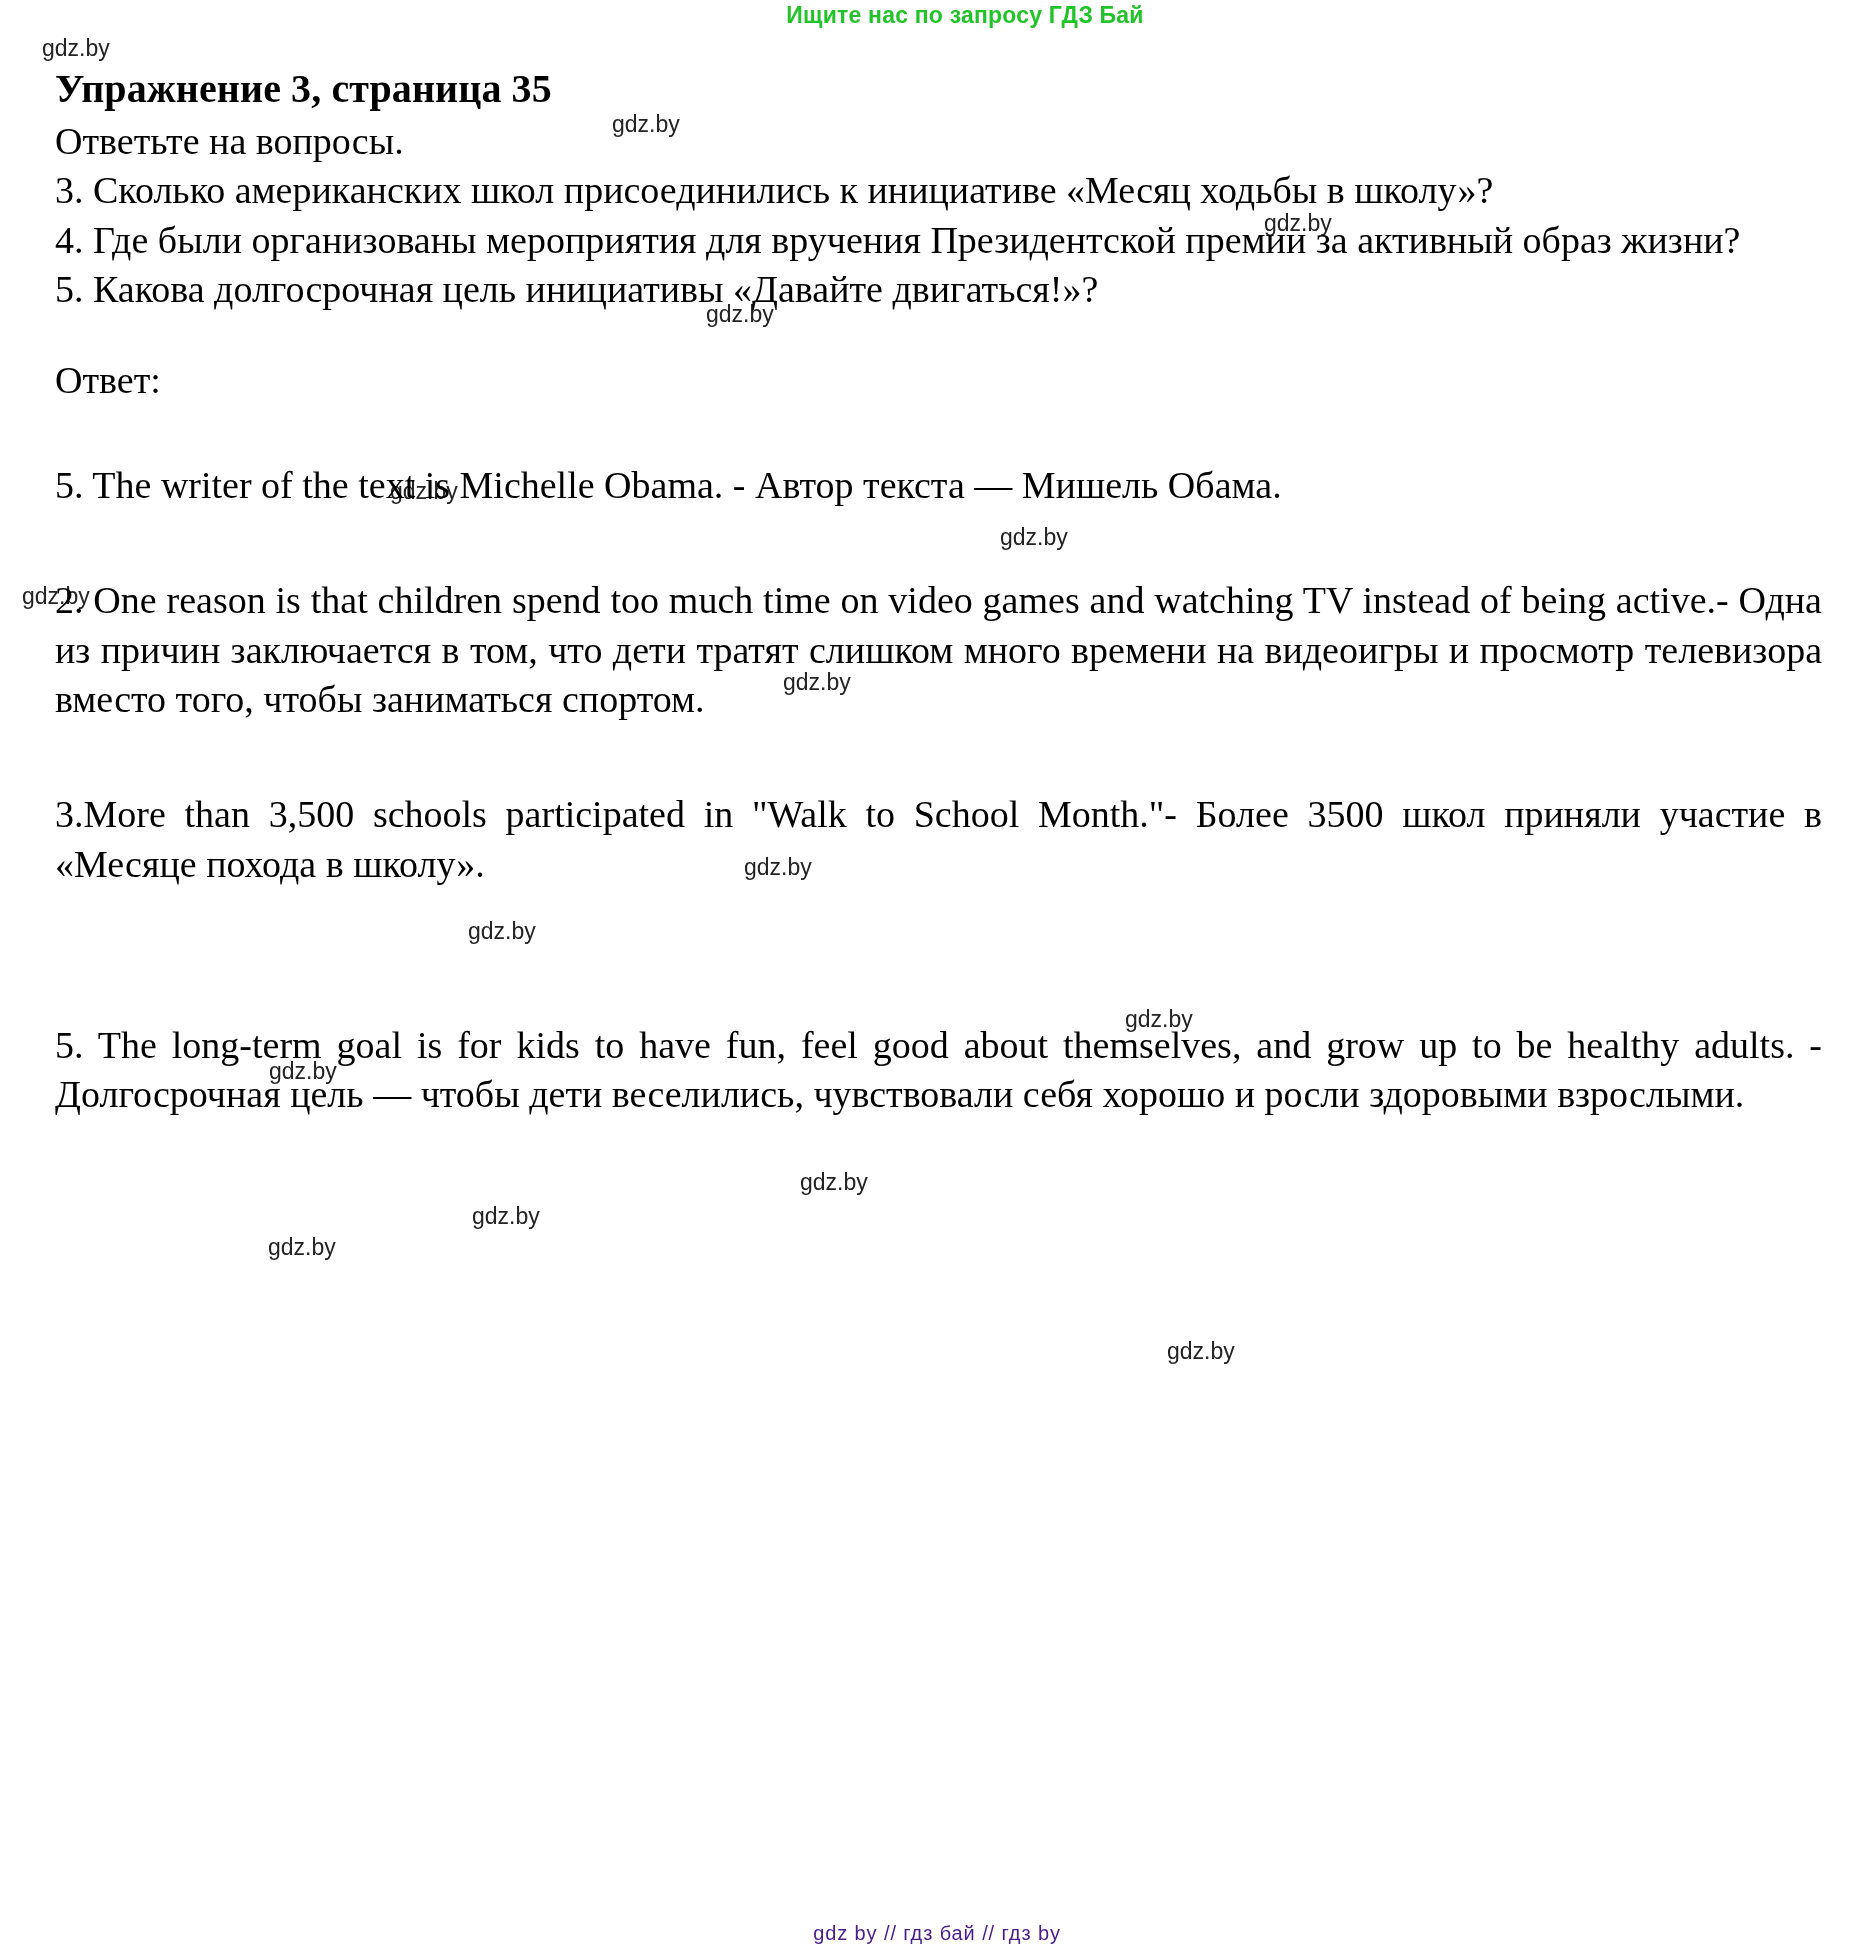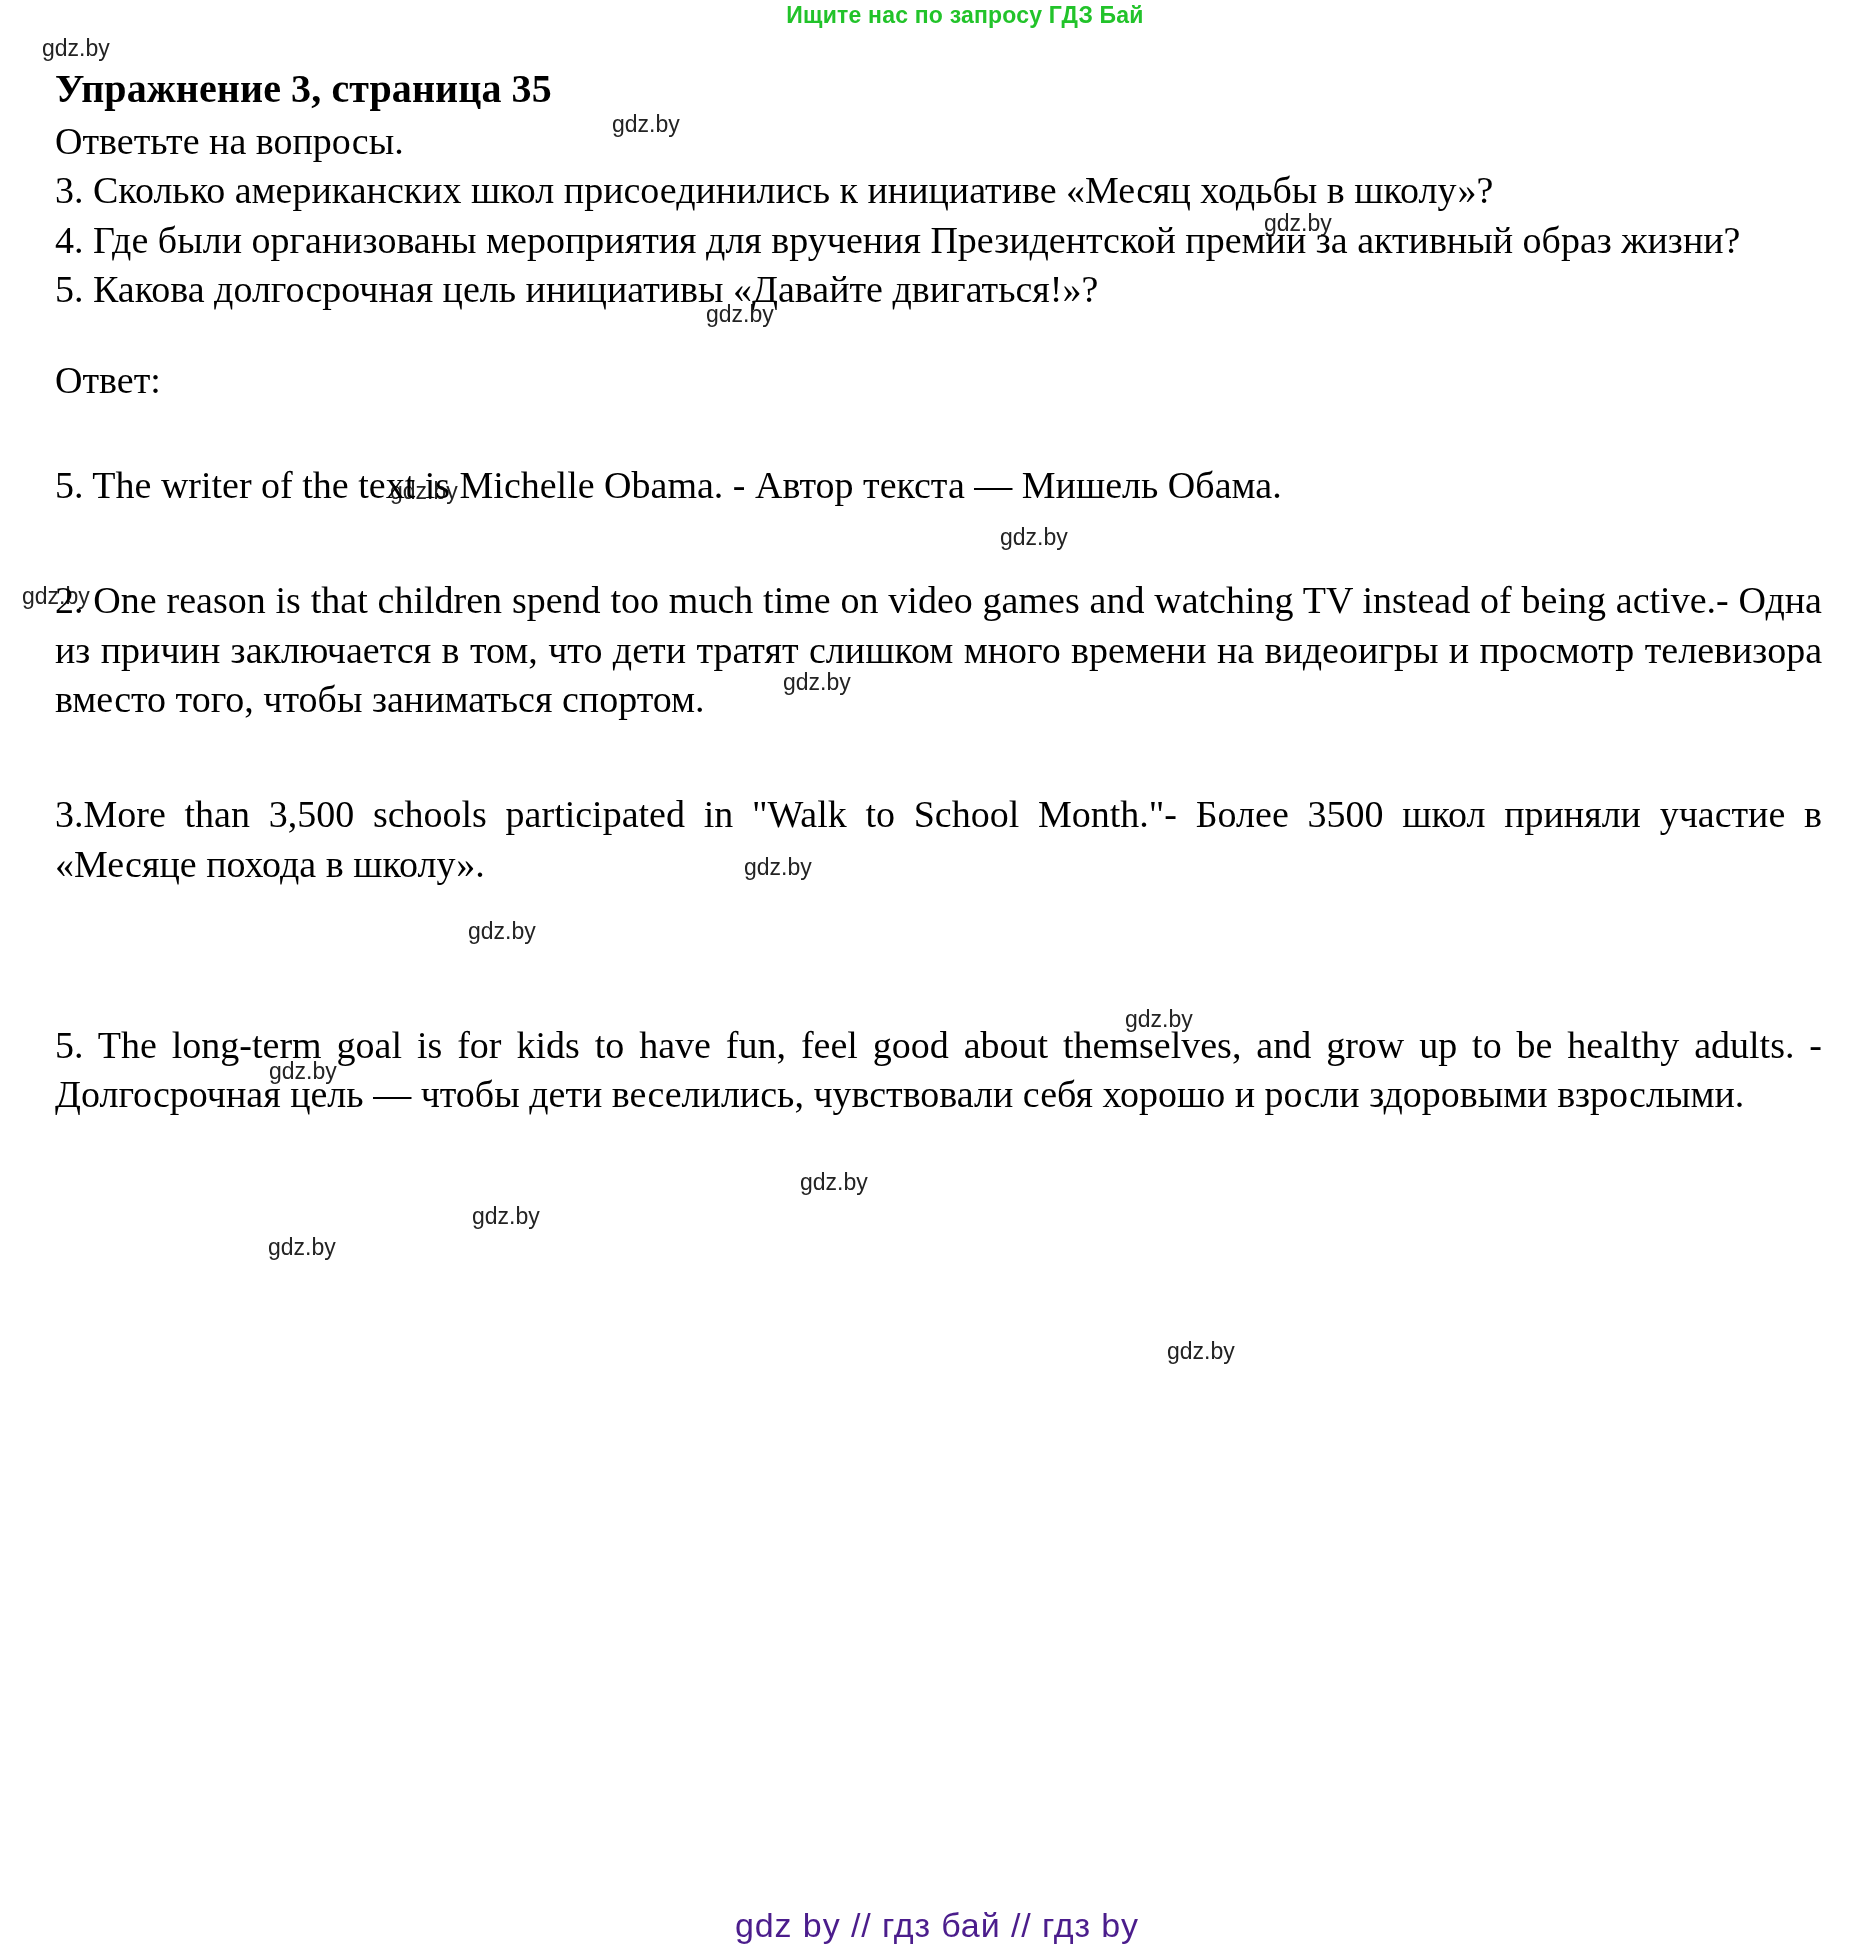--- a/index.html
+++ b/index.html
@@ -75,21 +75,21 @@
   .answers .para { margin-bottom: 0; }
 
   
   .footer {
     position: absolute;
     bottom: 14.8px;
     left: 0;
     width: 100%;
     text-align: center;
     font-family: "Liberation Sans", "DejaVu Sans", sans-serif;
-    font-size: 34px;
+    font-size: 20px;
     color: #4b1d8c;
     white-space: nowrap;
     letter-spacing: 0.9px;
   }
 </style>
 </head>
 <body>
 
 <div class="promo-banner">Ищите нас по запросу ГДЗ Бай</div>
 

